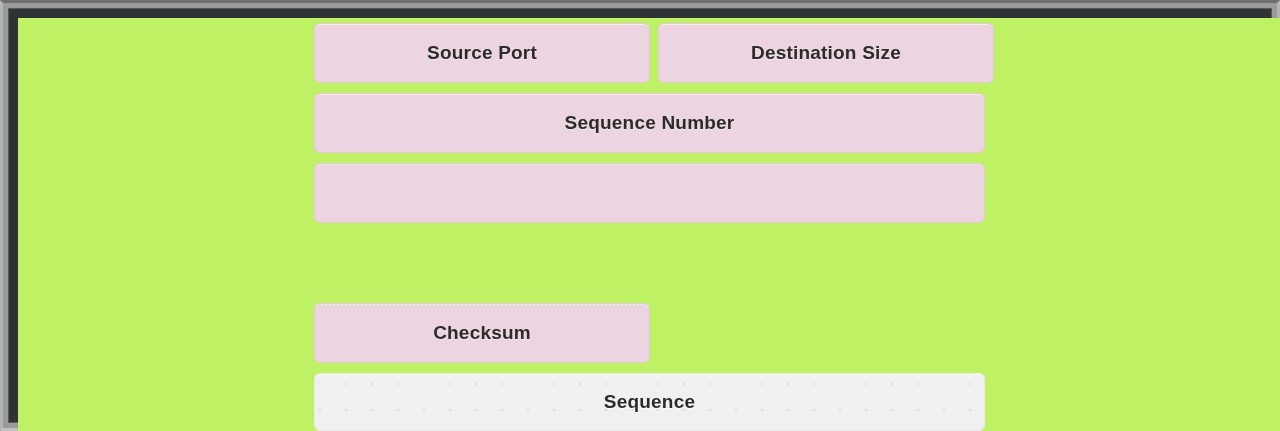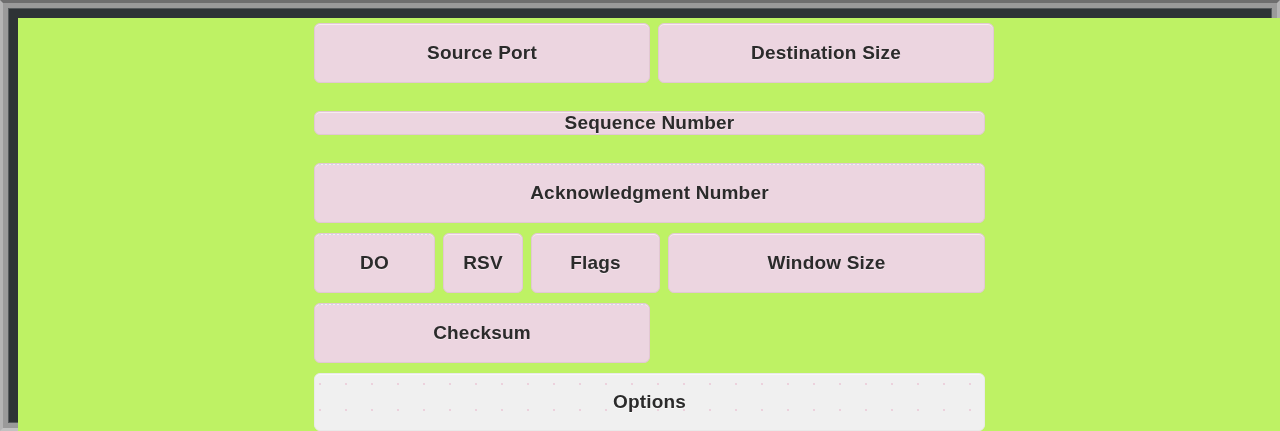--- a/index.html
+++ b/index.html
@@ -58,21 +58,21 @@
 
   .row {
     position: absolute;
     left: 0;
     width: 100%;
     height: 70px;
     display: flex;
     box-sizing: border-box;
   }
   .row.r0 { top: 2px;   }
-  .row.r1 { top: 72px; align-items: center;  }
+  .row.r1 { top: 72px;  }
   .row.r2 { top: 142px; }
   .row.r3 { top: 212px; }
   .row.r4 { top: 282px; text-align: center; }
   .row.r5 { top: 352px; height: 68px; }
 
   .cell {
     position: relative;
     box-sizing: border-box;
     margin: 5px 4px;
     background: #ecd5e0;
@@ -143,50 +143,34 @@
 
         <div class="row r1">
           <div class="cell w-full">
             <span class="label">Sequence Number</span>
           </div>
         </div>
 
         <div class="row r2">
           <div class="cell w-full">
             <div class="seam"></div>
-            <span class="label">Acknowledgment Number</span>
           </div>
         </div>
 
-        <div class="row r3">
-          <div class="cell w-do">
-            <div class="seam"></div>
-            <span class="label">DO</span>
-          </div>
-          <div class="cell w-rsv">
-            <span class="label">RSV</span>
-          </div>
-          <div class="cell w-flags">
-            <span class="label">Flags</span>
-          </div>
-          <div class="cell w-win">
-            <span class="label">Window Size</span>
-          </div>
-        </div>
 
         <div class="row r4">
           <div class="cell w-half">
             <div class="seam"></div>
             <span class="label">Checksum</span>
           </div>
         </div>
 
         <div class="row r5">
           <div class="cell w-full options">
-            <span class="label">Options</span>
+            <span class="label">Sequence</span>
           </div>
         </div>
 
       </div>
 
     </div>
   </div>
 </div>
 
 </body></html>

